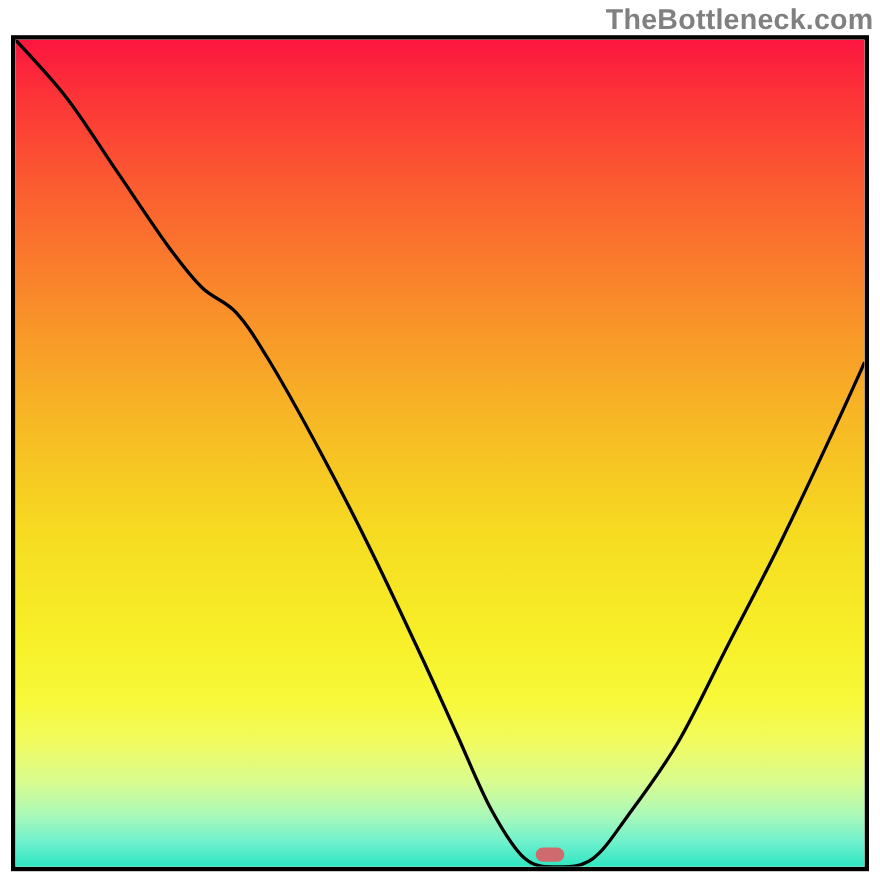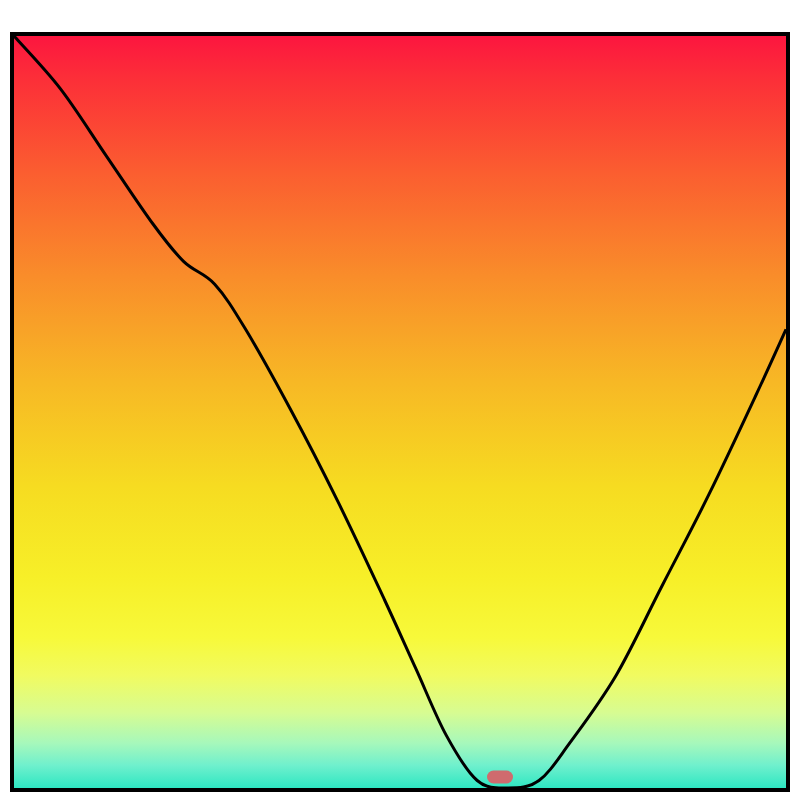--- a/index.html
+++ b/index.html
@@ -68,20 +68,21 @@
     border-radius: 999px;
     background: #cf6b6e;
     transform: translate(-50%, -50%);
   }
 </style>
 </head>
 <body>
 
 <div class="stage">
 
+  <div class="watermark">TheBottleneck.com</div>
 
   <div class="plot-area">
     <div class="gradient-bg"></div>
 
     <svg class="curve" viewBox="0 0 772 752" preserveAspectRatio="none">
       <path fill="none" stroke-width="3" d="M 0.0 0.0 C 7.7 8.8, 30.9 32.6, 46.3 52.6 C 61.8 72.7, 77.2 97.8, 92.6 120.3 C 108.1 142.9, 126.1 170.5, 139.0 188.0 C 151.8 205.5, 159.5 215.6, 169.8 225.6 C 180.1 235.6, 190.4 236.9, 200.7 248.2 C 211.0 259.4, 218.7 272.0, 231.6 293.3 C 244.5 314.6, 262.5 347.2, 277.9 376.0 C 293.4 404.8, 308.8 434.9, 324.2 466.2 C 339.7 497.6, 357.7 536.4, 370.6 564.0 C 383.4 591.6, 391.1 609.1, 401.4 631.7 C 411.7 654.2, 422.0 680.6, 432.3 699.4 C 442.6 718.2, 452.9 735.7, 463.2 744.5 C 473.5 753.3, 483.8 752.0, 494.1 752.0 C 504.4 752.0, 514.7 752.0, 525.0 744.5 C 535.3 737.0, 543.0 724.4, 555.8 706.9 C 568.7 689.3, 586.7 665.5, 602.2 639.2 C 617.6 612.9, 633.0 579.0, 648.5 549.0 C 663.9 518.9, 679.4 490.1, 694.8 458.7 C 710.2 427.4, 728.3 388.5, 741.1 361.0 C 754.0 333.4, 766.9 304.6, 772.0 293.3" id="curve-path" stroke="#000000"></path>
     </svg>
 
     <div class="marker" id="marker" style="left: 63%; top: 98.5%; width: 26px; height: 13px; background: rgb(207, 107, 110);"></div>
   </div>

